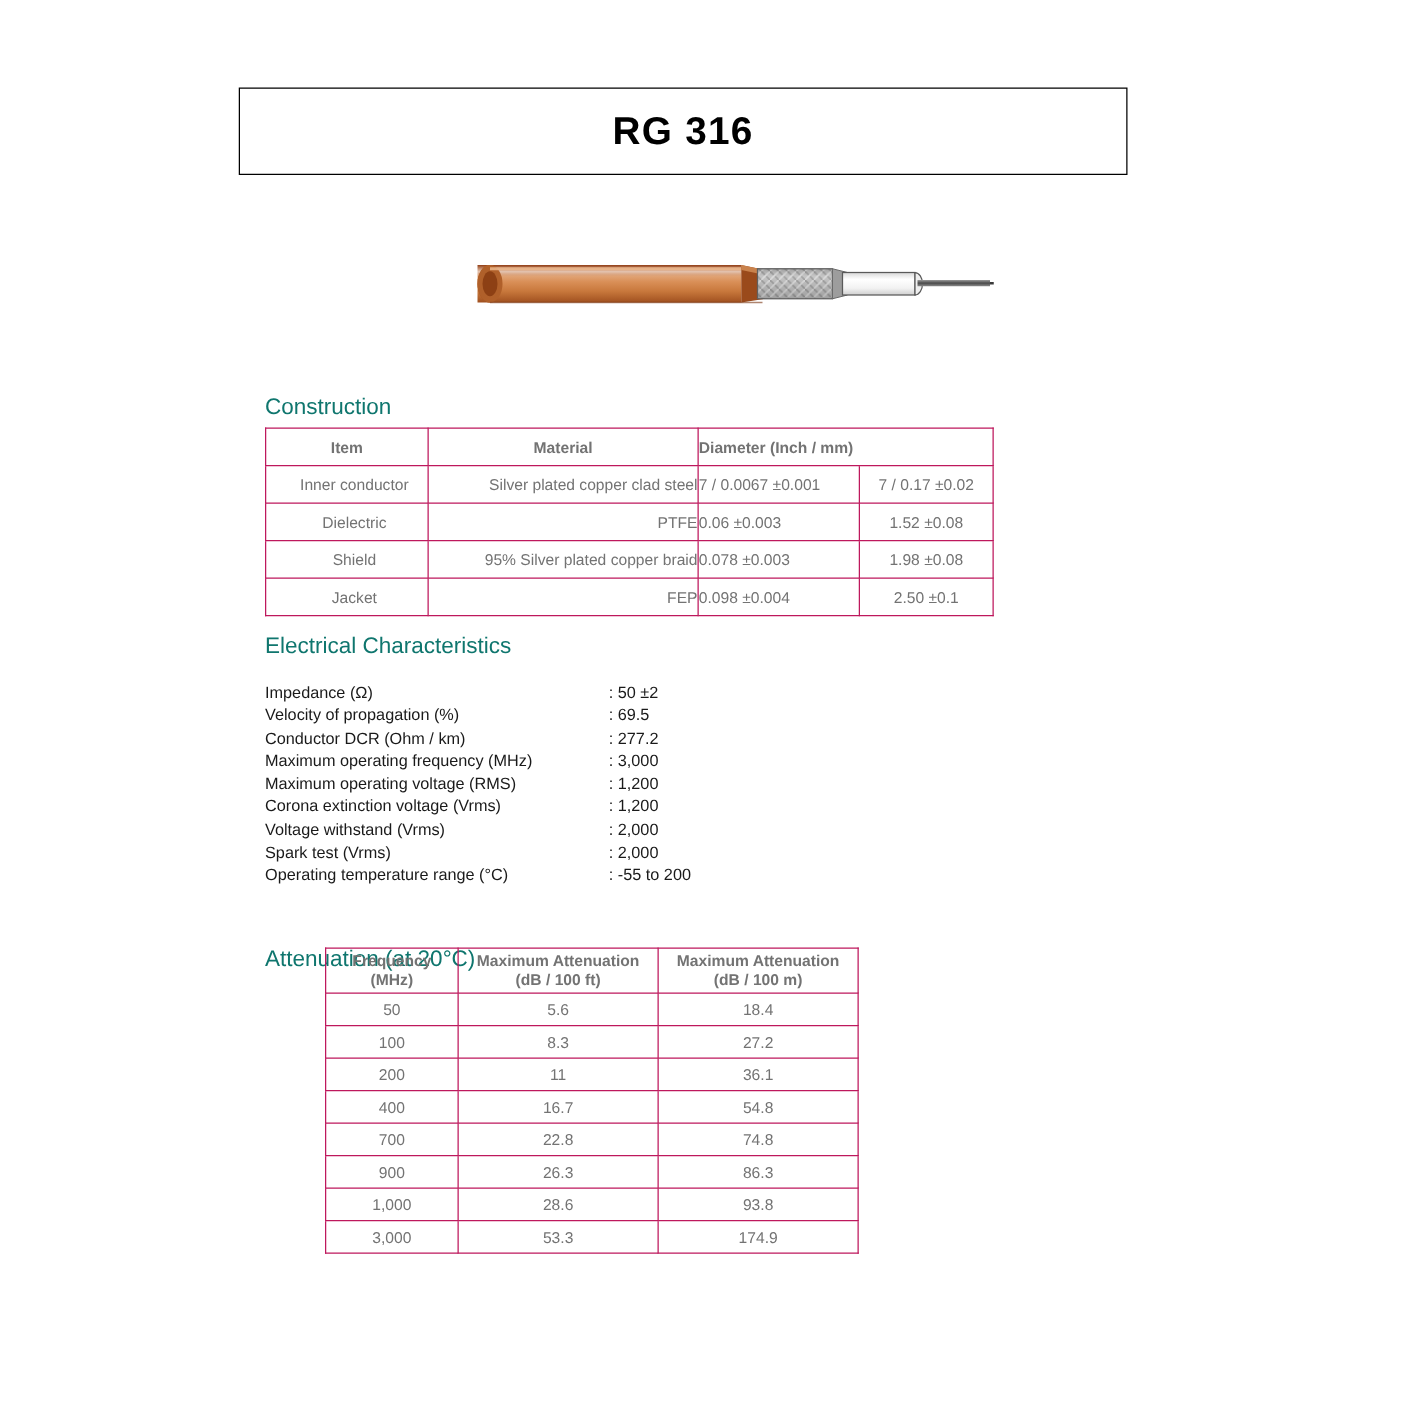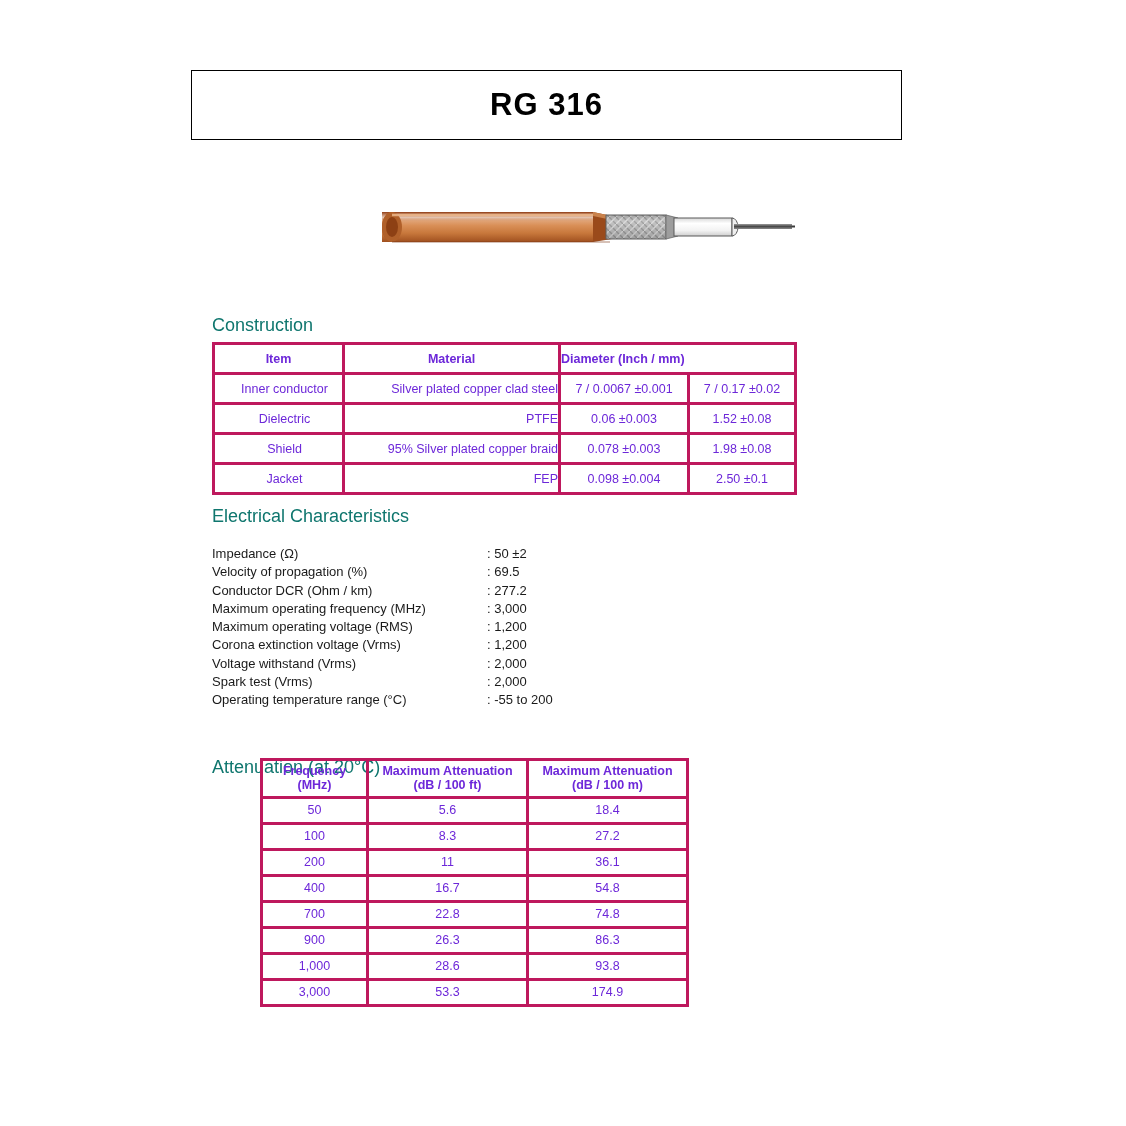--- a/index.html
+++ b/index.html
@@ -56,43 +56,43 @@
   #heading-electrical   { left: 212px; top: 506px; }
   #heading-attenuation  { left: 212px; top: 757px; }
 
   
   table {
     border-collapse: collapse;
     position: absolute;
     font-size: 12.5px;
   }
   table td, table th {
-    border: 3px solid #be185d;
+    border: 1px solid #be185d;
     padding: 0;
     font-weight: normal;
-    color: #6d28d9;
+    color: #737373;
   }
   table th {
     font-weight: bold;
     text-align: center;
   }
 
   
   #construction-table {
     left: 212px;
     top: 342px;
   }
   #construction-table th,
   #construction-table td {
     height: 30px;
     box-sizing: border-box;
   }
   #construction-table .c-item     { width: 130px; text-align: center;  padding-left: 12px; }
   #construction-table .c-material { width: 216px; text-align: right;  padding-left: 12px; }
-  #construction-table .c-dia-in   { width: 129px; text-align: center; }
+  #construction-table .c-dia-in   { width: 129px; text-align: left; }
   #construction-table .c-dia-mm   { width: 107px; text-align: center; }
   #construction-table th.c-item,
   #construction-table th.c-material { text-align: center; padding-left: 0; }
   #construction-table th.c-dia-span { width: 236px; text-align: left; }
 
   
   #attenuation-table {
     left: 212px;
     top: 758px;
     margin-left: 48px;

